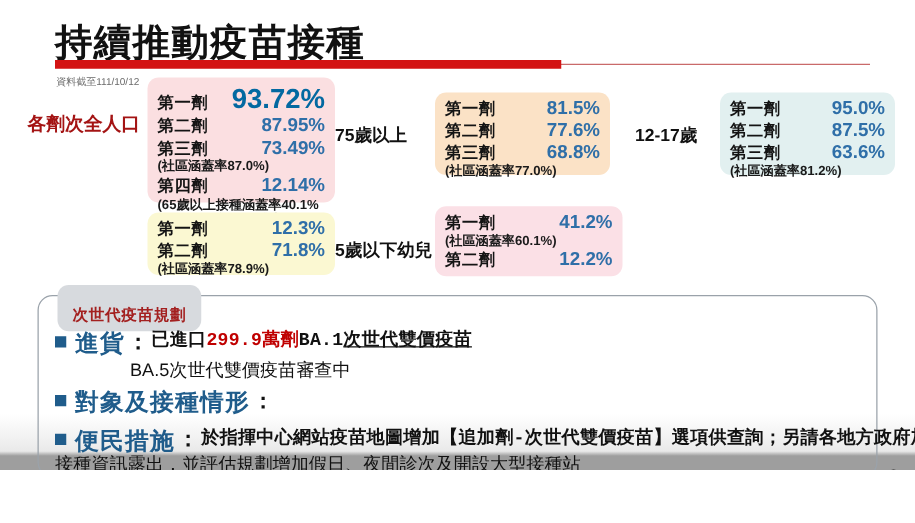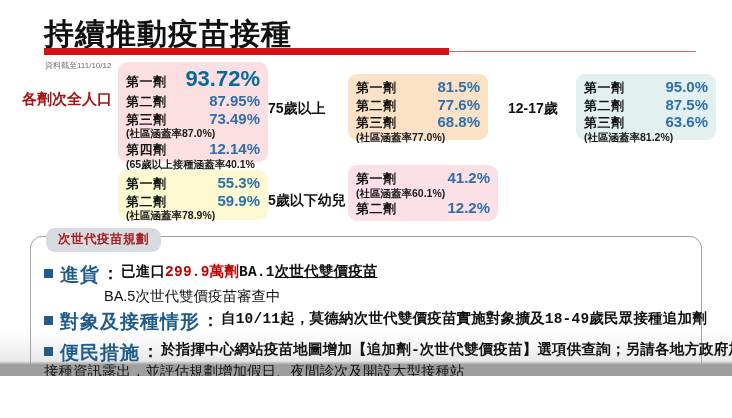--- a/index.html
+++ b/index.html
@@ -122,21 +122,21 @@
     border-radius: 12px;
     box-sizing: border-box;
     background: transparent;
   }
   .panel-tag {
     position: absolute;
     left: 46px;
     top: 228px;
     background: #d7dade;
     border-radius: 9px;
-    padding: 3px 12px 4px 12px;
+    padding: 16px 12px 4px 12px;
     font-size: 12.5px;
     font-weight: bold;
     color: #a32020;
     letter-spacing: 0.5px;
     white-space: nowrap;
   }
   .bullet-row {
     position: absolute;
     display: flex;
     align-items: flex-start;
@@ -251,25 +251,25 @@
       <span class="dose">第三劑</span>
       <span class="val">63.6%</span>
     </div>
     <div class="note">(社區涵蓋率81.2%)</div>
   </div>
 
   <div class="glabel dark" style="left:62px; top:185px;margin-top:46px;">5-11歲</div>
   <div class="statbox box-511" style="left:118px; top:170px; width:150px; height:50px;">
     <div class="row">
       <span class="dose">第一劑</span>
-      <span class="val">55.3%</span>
-    </div>
-    <div class="row">
-      <span class="dose">第二劑</span>
-      <span class="val">59.9%</span>
+      <span class="val">12.3%</span>
+    </div>
+    <div class="row">
+      <span class="dose">第二劑</span>
+      <span class="val">71.8%</span>
     </div>
     <div class="note">(社區涵蓋率78.9%)</div>
   </div>
 
   <div class="glabel dark" style="left:268px; top:192px;">5歲以下幼兒</div>
   <div class="statbox box-under5" style="left:348px; top:165px; width:150px; height:56px;">
     <div class="row">
       <span class="dose">第一劑</span>
       <span class="val">41.2%</span>
     </div>
@@ -288,21 +288,20 @@
     <div class="blabel">進貨</div>
     <div class="bcolon">：</div>
     <div class="btext"><span>已進口</span><span class="red">299.9萬劑</span><span>BA.1</span><span class="uline">次世代雙價疫苗</span></div>
   </div>
   <div class="bsub" style="left:104px; top:287px;">BA.5次世代雙價疫苗審查中</div>
 
   <div class="bullet-row" style="left:44px; top:309px;">
     <div class="sq"></div>
     <div class="blabel">對象及接種情形</div>
     <div class="bcolon">：</div>
-    <div class="btext">自10/11起，莫德納次世代雙價疫苗實施對象擴及18-49歲民眾接種追加劑</div>
   </div>
 
   <div class="bullet-row" style="left:44px; top:340px;">
     <div class="sq"></div>
     <div class="blabel">便民措施</div>
     <div class="bcolon">：</div>
     <div class="btext">於指揮中心網站疫苗地圖增加【追加劑-次世代雙價疫苗】選項供查詢；另請各地方政府加強</div>
   </div>
   <div class="bsub" style="left:44px; top:362px;">接種資訊露出，並評估規劃增加假日、夜間診次及開設大型接種站</div>
 

